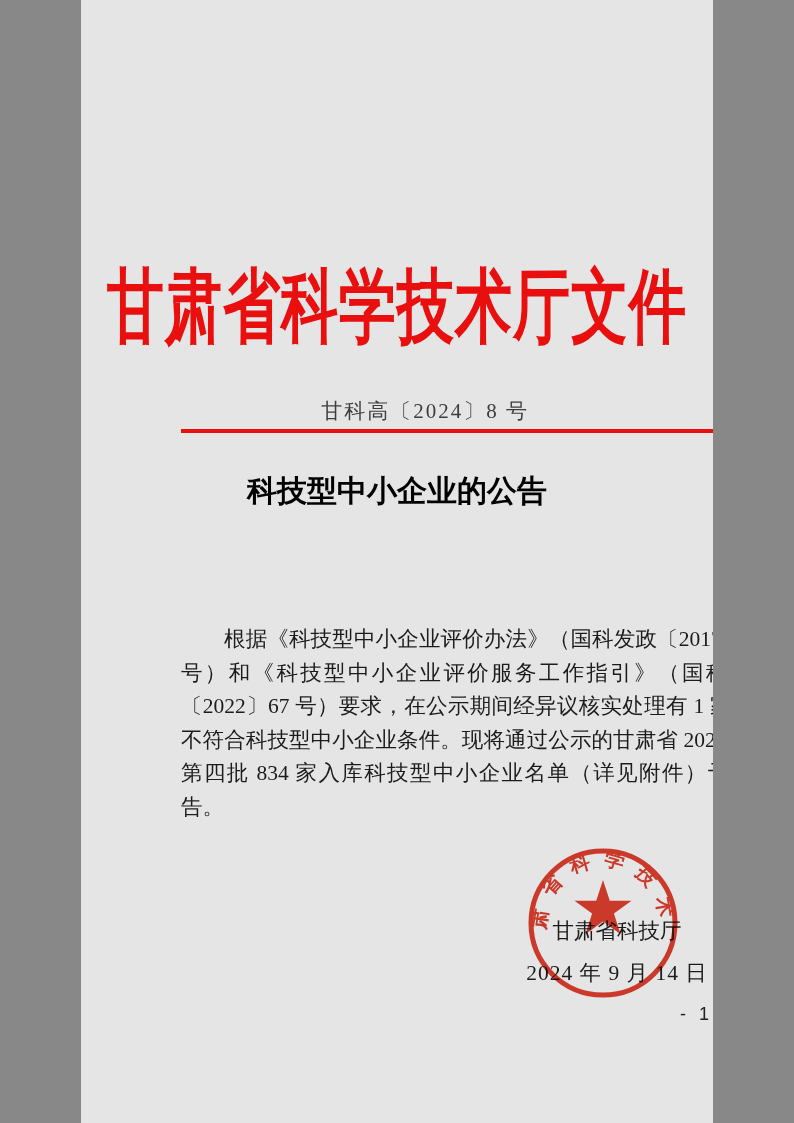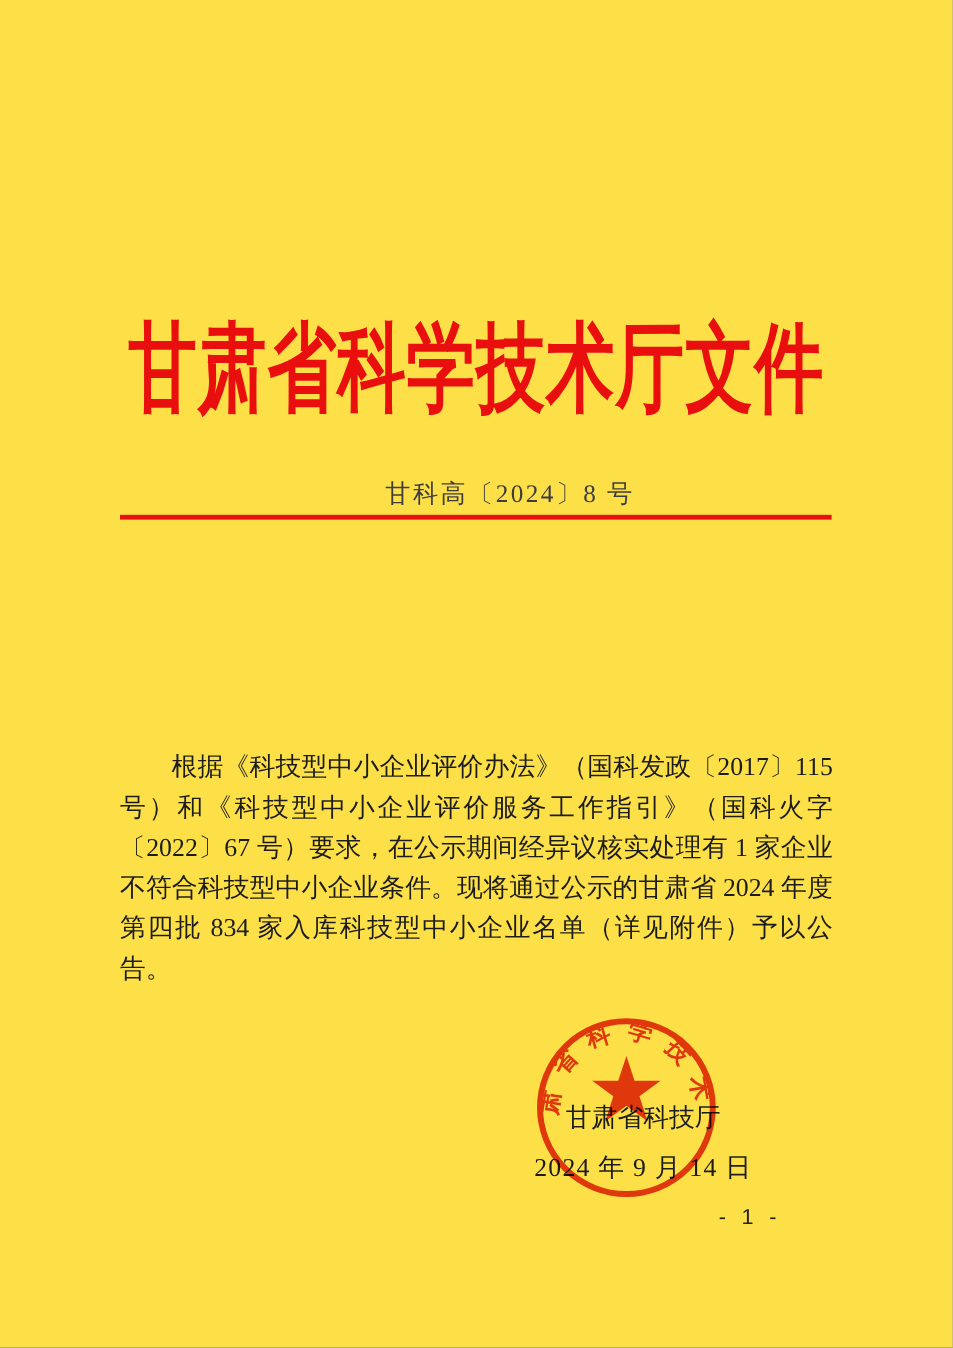--- a/index.html
+++ b/index.html
@@ -1,21 +1,21 @@
 <!DOCTYPE html>
 <html><head>
 <meta charset="utf-8">
 <style>
   * { margin:0; padding:0; box-sizing:border-box; }
   html,body { background:#888; }
   .page {
     position:relative;
-    width:794px; height:1123px;
+    width:632px; height:1123px;
     margin:0 auto;
-    background:#fde047;
+    background:#e5e5e5;
     font-family:"Liberation Serif", serif;
     overflow:hidden;
   }
   .banner-title {
     position:absolute; top:253px; left:0; right:0;
     text-align:center;
     color:#e90f0f;
     font-size:57px;
     font-weight:bold;
     white-space:nowrap;
@@ -91,20 +91,21 @@
 
 <div class="page">
 
   <div class="banner-title">甘肃省科学技术厅文件</div>
 
   <div class="doc-number">甘科高〔2024〕8 号</div>
 
   <div class="red-rule"></div>
 
   <div class="doc-title">
+    <div>科技型中小企业的公告</div>
   </div>
 
   <div class="body-text">根据《科技型中小企业评价办法》（国科发政〔2017〕115 号）和《科技型中小企业评价服务工作指引》（国科火字〔2022〕67 号）要求，在公示期间经异议核实处理有 1 家企业不符合科技型中小企业条件。现将通过公示的甘肃省 2024 年度第四批 834 家入库科技型中小企业名单（详见附件）予以公告。</div>
 
 
   <div class="sign-block">
     <div>甘肃省科技厅</div>
     <div class="sign-date">2024 年 9 月 14 日</div>
   </div>
 

